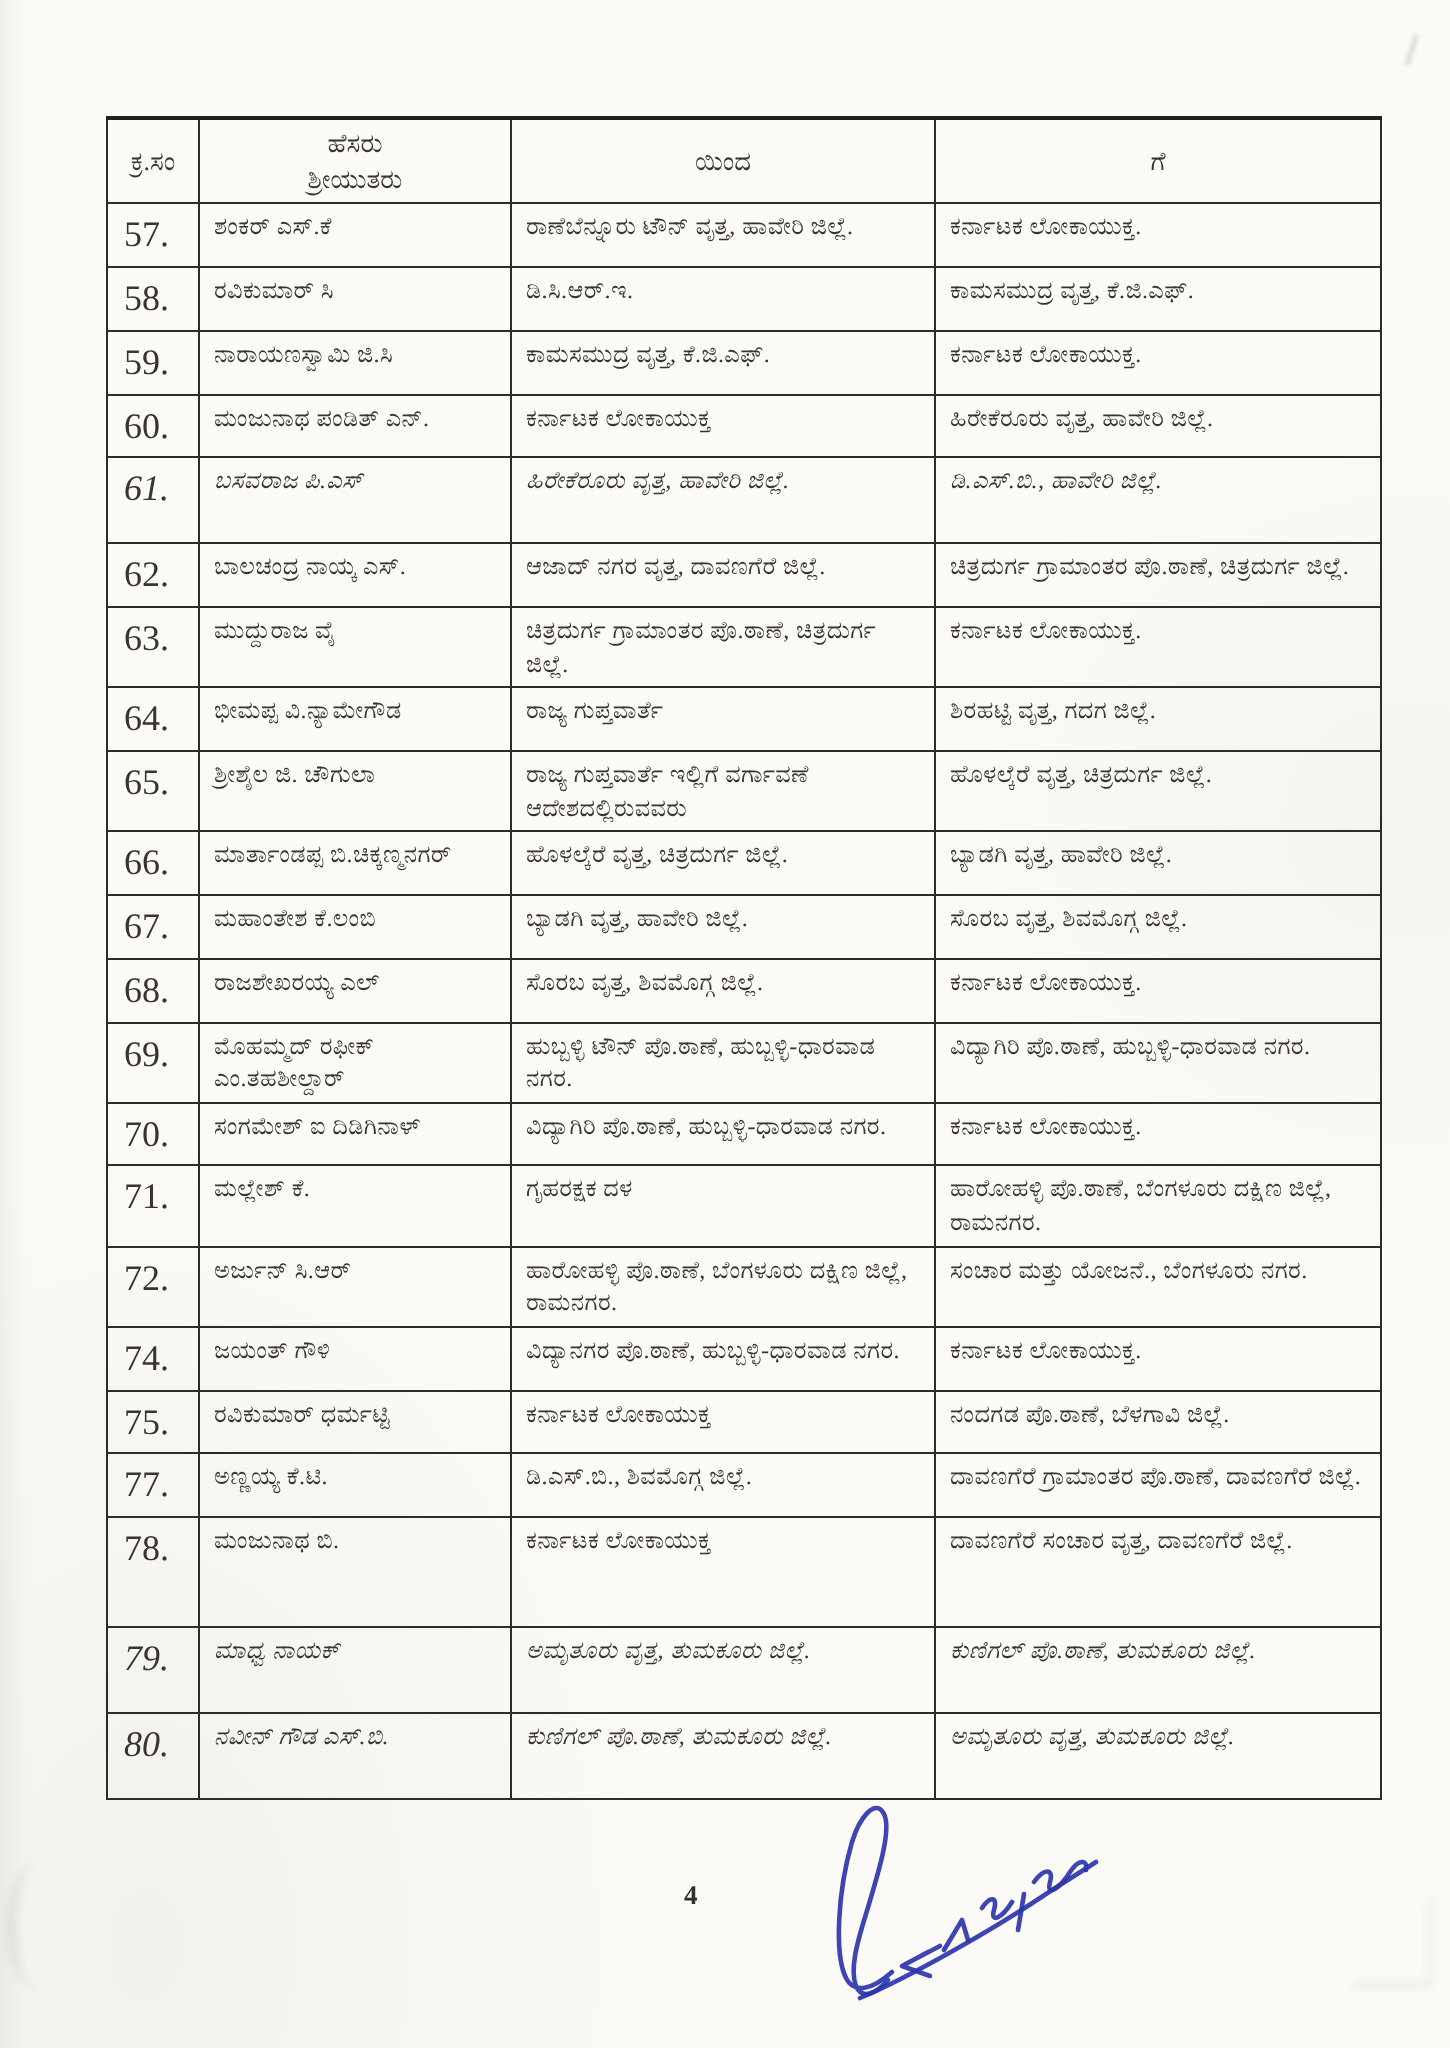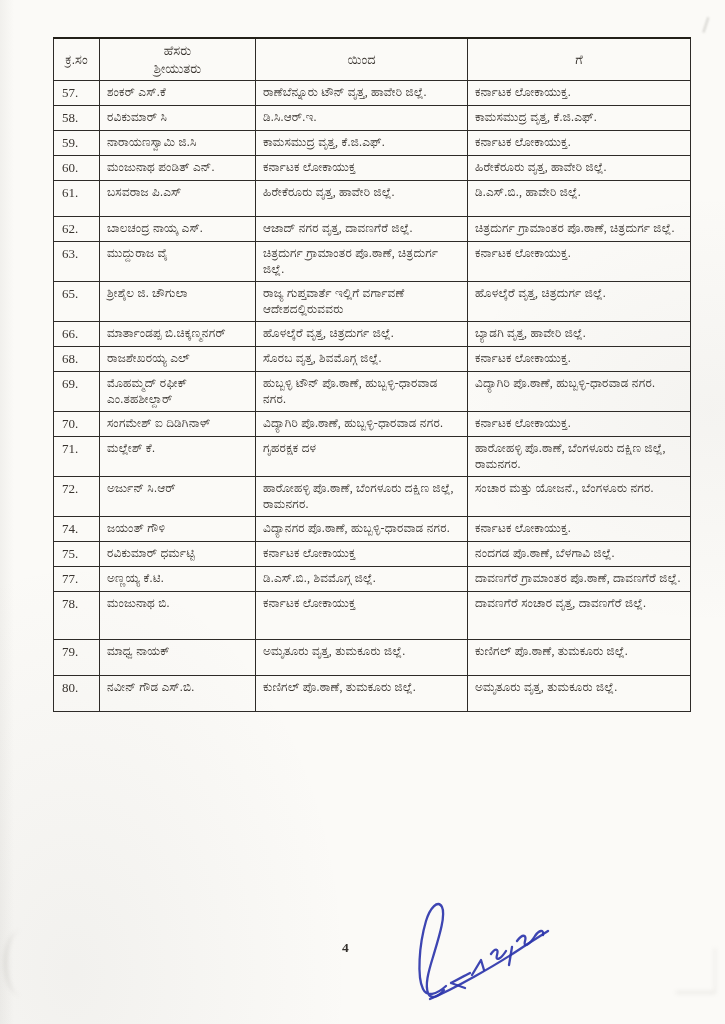--- a/index.html
+++ b/index.html
@@ -28,21 +28,21 @@
   table.roster{
     position:absolute;
     left:53px; top:37px;
     width:637px;
     border-collapse:collapse;
     table-layout:fixed;
   }
   table.roster, table.roster th, table.roster td{
     border:1.4px solid var(--border);
   }
-  table.roster{border-top:2.6px solid #232019;}
+  table.roster{border-top:2.6px solid #232019;margin-top:21px;}
   col.c-sl{width:46px;}
   col.c-name{width:156px;}
   col.c-from{width:212px;}
   col.c-to{width:223px;}
   th{
     font-weight:normal;
     font-size:13px;
     text-align:center;
     vertical-align:middle;
     padding:3px 2px;
@@ -50,26 +50,26 @@
   }
   th .hl{display:block;text-align:center;}
   td{
     font-size:12px;
     line-height:1.38;
     vertical-align:top;
     padding:3px 6px 3px 7px;
     letter-spacing:0.2px;
   }
   td.sl{
-    font-size:13px;
+    font-size:18px;
     padding-left:8px;
     letter-spacing:0;
   }
   
-  tr.sp-sm td{padding-bottom:14px;}
+  tr.sp-sm td{padding-bottom:14px;font-style:italic;}
   tr.sp-lg td{padding-bottom:26px;}
   .page-number{
     position:absolute;
     left:342px; top:940px;
     font-size:13.5px;
     font-weight:bold;
     color:#33302c;
   }
   .signature{
     position:absolute;
@@ -165,30 +165,42 @@
           <td>ಆಜಾದ್ ನಗರ ವೃತ್ತ, ದಾವಣಗೆರೆ ಜಿಲ್ಲೆ.</td>
           <td>ಚಿತ್ರದುರ್ಗ ಗ್ರಾಮಾಂತರ ಪೊ.ಠಾಣೆ, ಚಿತ್ರದುರ್ಗ ಜಿಲ್ಲೆ.</td>
         </tr>
         <tr>
           <td class="sl">63.</td>
           <td>ಮುದ್ದುರಾಜ ವೈ</td>
           <td>ಚಿತ್ರದುರ್ಗ ಗ್ರಾಮಾಂತರ ಪೊ.ಠಾಣೆ, ಚಿತ್ರದುರ್ಗ ಜಿಲ್ಲೆ.</td>
           <td>ಕರ್ನಾಟಕ ಲೋಕಾಯುಕ್ತ.</td>
         </tr>
         <tr>
+          <td class="sl">64.</td>
+          <td>ಭೀಮಪ್ಪ ವಿ.ನ್ಯಾಮೇಗೌಡ</td>
+          <td>ರಾಜ್ಯ ಗುಪ್ತವಾರ್ತೆ</td>
+          <td>ಶಿರಹಟ್ಟಿ ವೃತ್ತ, ಗದಗ ಜಿಲ್ಲೆ.</td>
+        </tr>
+        <tr>
           <td class="sl">65.</td>
           <td>ಶ್ರೀಶೈಲ ಜಿ. ಚೌಗುಲಾ</td>
           <td>ರಾಜ್ಯ ಗುಪ್ತವಾರ್ತೆ ಇಲ್ಲಿಗೆ ವರ್ಗಾವಣೆ ಆದೇಶದಲ್ಲಿರುವವರು</td>
           <td>ಹೊಳಲ್ಕೆರೆ ವೃತ್ತ, ಚಿತ್ರದುರ್ಗ ಜಿಲ್ಲೆ.</td>
         </tr>
         <tr>
           <td class="sl">66.</td>
           <td>ಮಾರ್ತಾಂಡಪ್ಪ ಬಿ.ಚಿಕ್ಕಣ್ಮನಗರ್</td>
           <td>ಹೊಳಲ್ಕೆರೆ ವೃತ್ತ, ಚಿತ್ರದುರ್ಗ ಜಿಲ್ಲೆ.</td>
           <td>ಬ್ಯಾಡಗಿ ವೃತ್ತ, ಹಾವೇರಿ ಜಿಲ್ಲೆ.</td>
+        </tr>
+        <tr>
+          <td class="sl">67.</td>
+          <td>ಮಹಾಂತೇಶ ಕೆ.ಲಂಬಿ</td>
+          <td>ಬ್ಯಾಡಗಿ ವೃತ್ತ, ಹಾವೇರಿ ಜಿಲ್ಲೆ.</td>
+          <td>ಸೊರಬ ವೃತ್ತ, ಶಿವಮೊಗ್ಗ ಜಿಲ್ಲೆ.</td>
         </tr>
         <tr>
           <td class="sl">68.</td>
           <td>ರಾಜಶೇಖರಯ್ಯ ಎಲ್</td>
           <td>ಸೊರಬ ವೃತ್ತ, ಶಿವಮೊಗ್ಗ ಜಿಲ್ಲೆ.</td>
           <td>ಕರ್ನಾಟಕ ಲೋಕಾಯುಕ್ತ.</td>
         </tr>
         <tr>
           <td class="sl">69.</td>
           <td>ಮೊಹಮ್ಮದ್ ರಫೀಕ್ ಎಂ.ತಹಶೀಲ್ದಾರ್</td>

